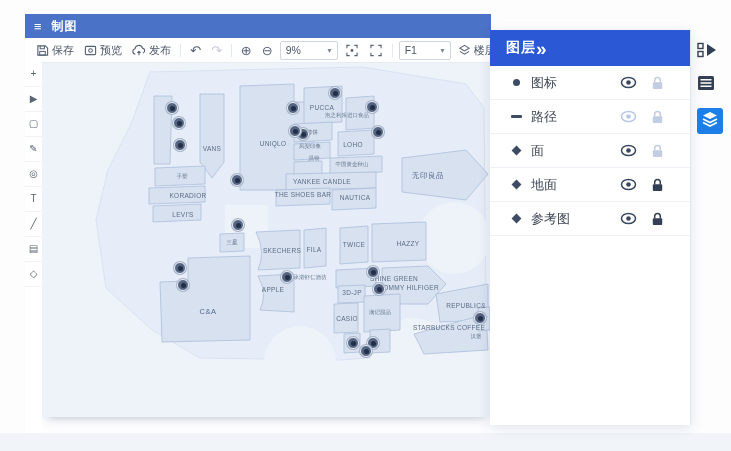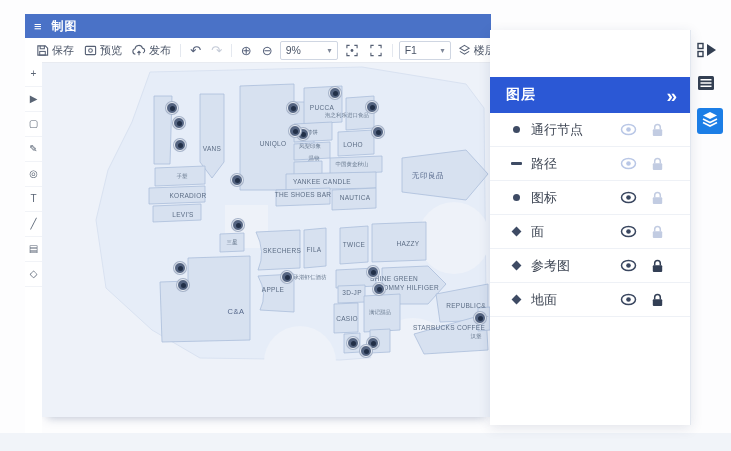--- a/index.html
+++ b/index.html
@@ -45,21 +45,21 @@
   .maplabel.lg{font-size:7.5px;color:#55678a;letter-spacing:.6px;}
   .node{position:absolute;width:10px;height:10px;transform:translate(-50%,-50%);
     border-radius:50%;background:#546481;border:1px solid #e9eef6;
     box-shadow:0 0 0 1px #a5b2c8;z-index:4;}
   .node::after{content:"";position:absolute;inset:2.5px;border-radius:50%;background:#212f47;}
 
   
   .panel{position:absolute;left:490px;top:30px;width:200px;height:395px;background:#fff;
     border-right:1px solid #e2e7ef;box-shadow:0 3px 12px rgba(30,50,90,.12);z-index:10;}
   .panel-header{height:36px;background:#2b58d5;color:#fff;display:flex;align-items:center;
-    justify-content:space-between;padding:0 13px 0 16px;margin-top:47px;}
+    padding:0 13px 0 16px;}
   .panel-header .ptitle{font-size:14px;font-weight:bold;letter-spacing:1px;}
   .panel-header .collapse{font-size:19px;font-weight:bold;line-height:1;cursor:default;}
   .layer-row{height:33px;display:flex;align-items:center;padding:0 26px 0 20px;
     border-bottom:1px solid #eef1f6;}
   .bullet{width:12px;display:inline-flex;justify-content:center;flex-shrink:0;}
   .bullet.circle::before{content:"";width:7px;height:7px;border-radius:50%;background:#3e4b64;}
   .bullet.dash::before{content:"";width:11px;height:3px;border-radius:1px;background:#3e4b64;}
   .bullet.diamond::before{content:"";width:7px;height:7px;background:#3e4b64;transform:rotate(45deg);}
   .layer-label{margin-left:9px;font-size:13px;color:#3d4553;}
   .row-icons{margin-left:auto;display:flex;align-items:center;gap:14px;}
@@ -270,21 +270,21 @@
         <span class="maplabel xs" style="left: 268px; top: 215px;">承湛虾仁酒坊</span>
         <span class="maplabel en" style="left: 352px; top: 216px;">SHINE GREEN</span>
         <span class="maplabel en" style="left: 310px; top: 230px;">3D-JP</span>
         <span class="maplabel en" style="left: 367px; top: 225px;">TOMMY HILFIGER</span>
         <span class="maplabel en" style="left: 305px; top: 256px;">CASIO</span>
         <span class="maplabel xs" style="left: 338px; top: 250px;">满记甜品</span>
         <span class="maplabel en" style="left: 424px; top: 243px;">REPUBLIC&amp;</span>
         <span class="maplabel en" style="left: 407px; top: 265px;">STARBUCKS COFFEE</span>
         <span class="maplabel xs" style="left: 434px; top: 274px;">汉堡</span>
         <span class="maplabel en" style="left: 231px; top: 227px;">APPLE</span>
-        <span class="maplabel lg" style="left: 166px; top: 249px; margin-left: 28px;">C&amp;A</span>
+        <span class="maplabel lg" style="left: 166px; top: 249px;">C&amp;A</span>
         <span class="maplabel xs" style="left: 441px; top: 256px;">璞丁</span>
       </div>
     <div>
 
     <span class="node" style="left: 130px; top: 46px;"></span>
         <span class="node" style="left: 137px; top: 61px;"></span>
         <span class="node" style="left: 138px; top: 83px;"></span>
         <span class="node" style="left: 251px; top: 46px;"></span>
         <span class="node" style="left: 293px; top: 31px;"></span>
         <span class="node" style="left: 330px; top: 45px;"></span>
@@ -305,26 +305,26 @@
       </div>
   </div>
 
   <div class="panel">
     <div class="panel-header">
       <span class="ptitle">图层</span>
       <span class="collapse">»</span>
     </div>
     <div>
 
-    <div class="layer-row">
+        <div class="layer-row">
           <span class="bullet circle"></span>
-          <span class="layer-label">通行节点</span>
+          <span class="layer-label">图标</span>
           <span class="row-icons">
 
-            <span class="eye off">
+            <span class="eye on">
               <svg width="17" height="13" viewBox="0 0 17 13">
                 <ellipse cx="8.5" cy="6.5" rx="7" ry="5" fill="none" stroke="currentColor" stroke-width="1.5"></ellipse>
                 <circle cx="8.5" cy="6.5" r="2.3" fill="currentColor"></circle>
               </svg>
             </span>
             <span class="lock unlocked">
               <svg width="13" height="14" viewBox="0 0 13 14">
                 <path d="M3.7 6.5V4.3a2.8 2.8 0 0 1 5.6 0v2.2" fill="none" stroke="currentColor" stroke-width="1.5"></path>
                 <rect x="1.8" y="6.3" width="9.4" height="6.6" rx="1" fill="currentColor"></rect>
               </svg>
@@ -344,79 +344,60 @@
             </span>
             <span class="lock unlocked">
               <svg width="13" height="14" viewBox="0 0 13 14">
                 <path d="M3.7 6.5V4.3a2.8 2.8 0 0 1 5.6 0v2.2" fill="none" stroke="currentColor" stroke-width="1.5"></path>
                 <rect x="1.8" y="6.3" width="9.4" height="6.6" rx="1" fill="currentColor"></rect>
               </svg>
             </span>
           </span>
         </div>
         <div class="layer-row">
-          <span class="bullet circle"></span>
-          <span class="layer-label">图标</span>
+          <span class="bullet diamond"></span>
+          <span class="layer-label">面</span>
           <span class="row-icons">
 
             <span class="eye on">
               <svg width="17" height="13" viewBox="0 0 17 13">
                 <ellipse cx="8.5" cy="6.5" rx="7" ry="5" fill="none" stroke="currentColor" stroke-width="1.5"></ellipse>
                 <circle cx="8.5" cy="6.5" r="2.3" fill="currentColor"></circle>
               </svg>
             </span>
             <span class="lock unlocked">
               <svg width="13" height="14" viewBox="0 0 13 14">
                 <path d="M3.7 6.5V4.3a2.8 2.8 0 0 1 5.6 0v2.2" fill="none" stroke="currentColor" stroke-width="1.5"></path>
                 <rect x="1.8" y="6.3" width="9.4" height="6.6" rx="1" fill="currentColor"></rect>
               </svg>
             </span>
           </span>
         </div>
         <div class="layer-row">
           <span class="bullet diamond"></span>
-          <span class="layer-label">面</span>
+          <span class="layer-label">地面</span>
           <span class="row-icons">
 
             <span class="eye on">
               <svg width="17" height="13" viewBox="0 0 17 13">
                 <ellipse cx="8.5" cy="6.5" rx="7" ry="5" fill="none" stroke="currentColor" stroke-width="1.5"></ellipse>
                 <circle cx="8.5" cy="6.5" r="2.3" fill="currentColor"></circle>
               </svg>
             </span>
-            <span class="lock unlocked">
+            <span class="lock locked">
               <svg width="13" height="14" viewBox="0 0 13 14">
                 <path d="M3.7 6.5V4.3a2.8 2.8 0 0 1 5.6 0v2.2" fill="none" stroke="currentColor" stroke-width="1.5"></path>
                 <rect x="1.8" y="6.3" width="9.4" height="6.6" rx="1" fill="currentColor"></rect>
               </svg>
             </span>
           </span>
         </div>
         <div class="layer-row">
           <span class="bullet diamond"></span>
           <span class="layer-label">参考图</span>
-          <span class="row-icons">
-
-            <span class="eye on">
-              <svg width="17" height="13" viewBox="0 0 17 13">
-                <ellipse cx="8.5" cy="6.5" rx="7" ry="5" fill="none" stroke="currentColor" stroke-width="1.5"></ellipse>
-                <circle cx="8.5" cy="6.5" r="2.3" fill="currentColor"></circle>
-              </svg>
-            </span>
-            <span class="lock locked">
-              <svg width="13" height="14" viewBox="0 0 13 14">
-                <path d="M3.7 6.5V4.3a2.8 2.8 0 0 1 5.6 0v2.2" fill="none" stroke="currentColor" stroke-width="1.5"></path>
-                <rect x="1.8" y="6.3" width="9.4" height="6.6" rx="1" fill="currentColor"></rect>
-              </svg>
-            </span>
-          </span>
-        </div>
-        <div class="layer-row">
-          <span class="bullet diamond"></span>
-          <span class="layer-label">地面</span>
           <span class="row-icons">
 
             <span class="eye on">
               <svg width="17" height="13" viewBox="0 0 17 13">
                 <ellipse cx="8.5" cy="6.5" rx="7" ry="5" fill="none" stroke="currentColor" stroke-width="1.5"></ellipse>
                 <circle cx="8.5" cy="6.5" r="2.3" fill="currentColor"></circle>
               </svg>
             </span>
             <span class="lock locked">
               <svg width="13" height="14" viewBox="0 0 13 14">

